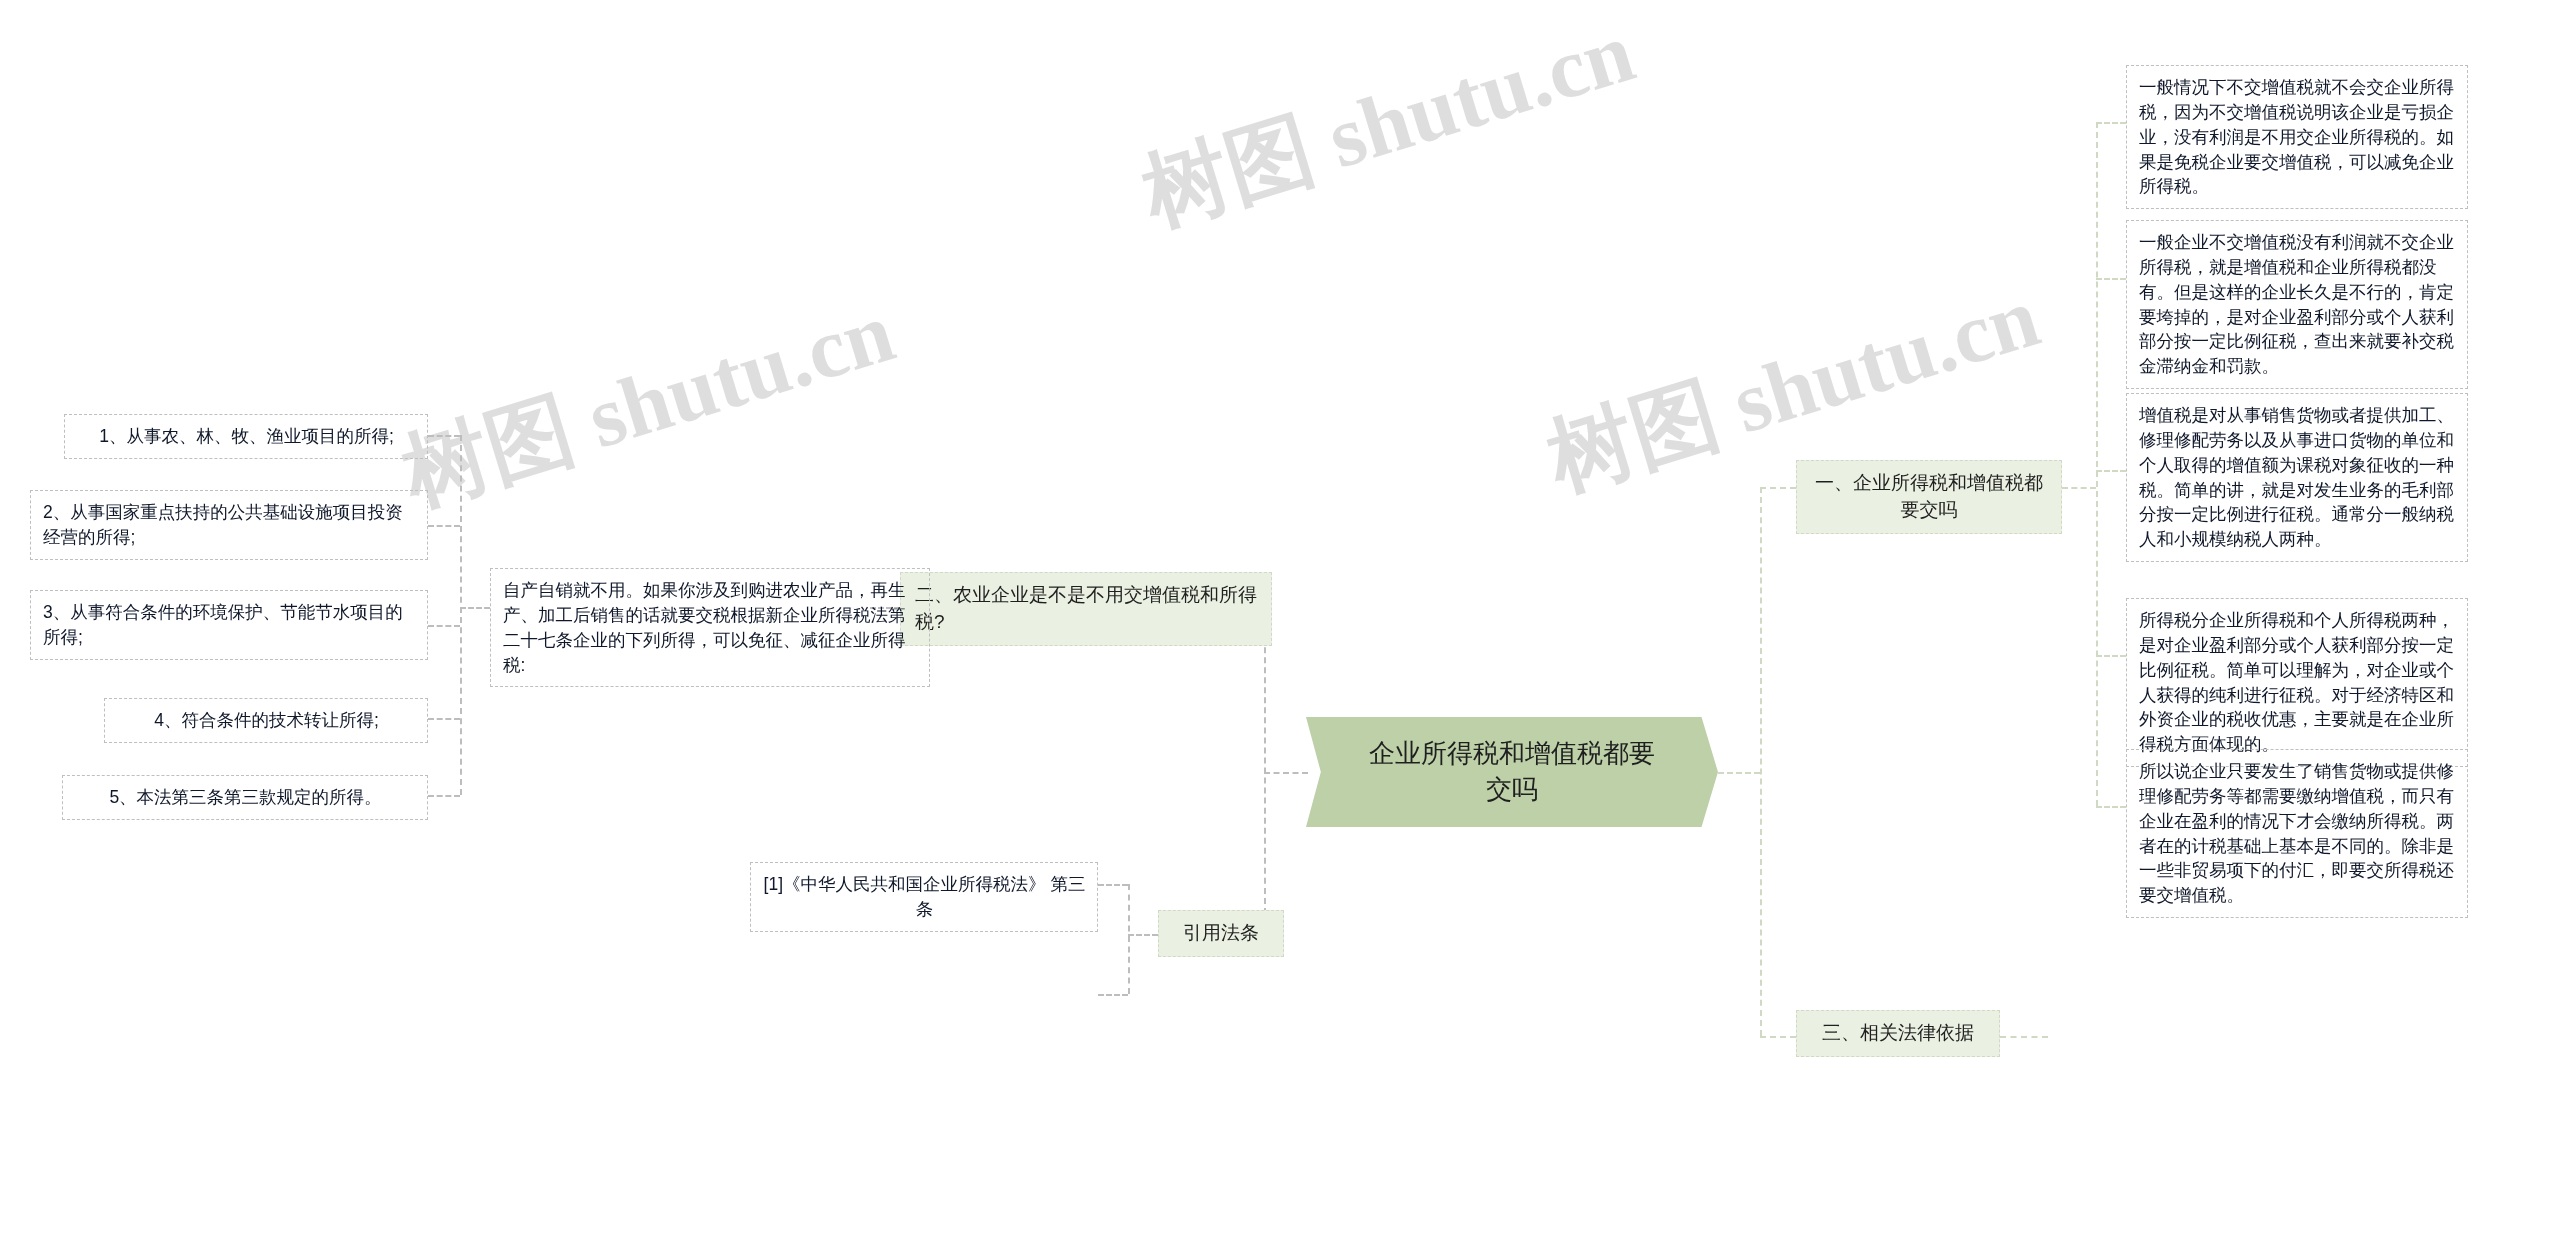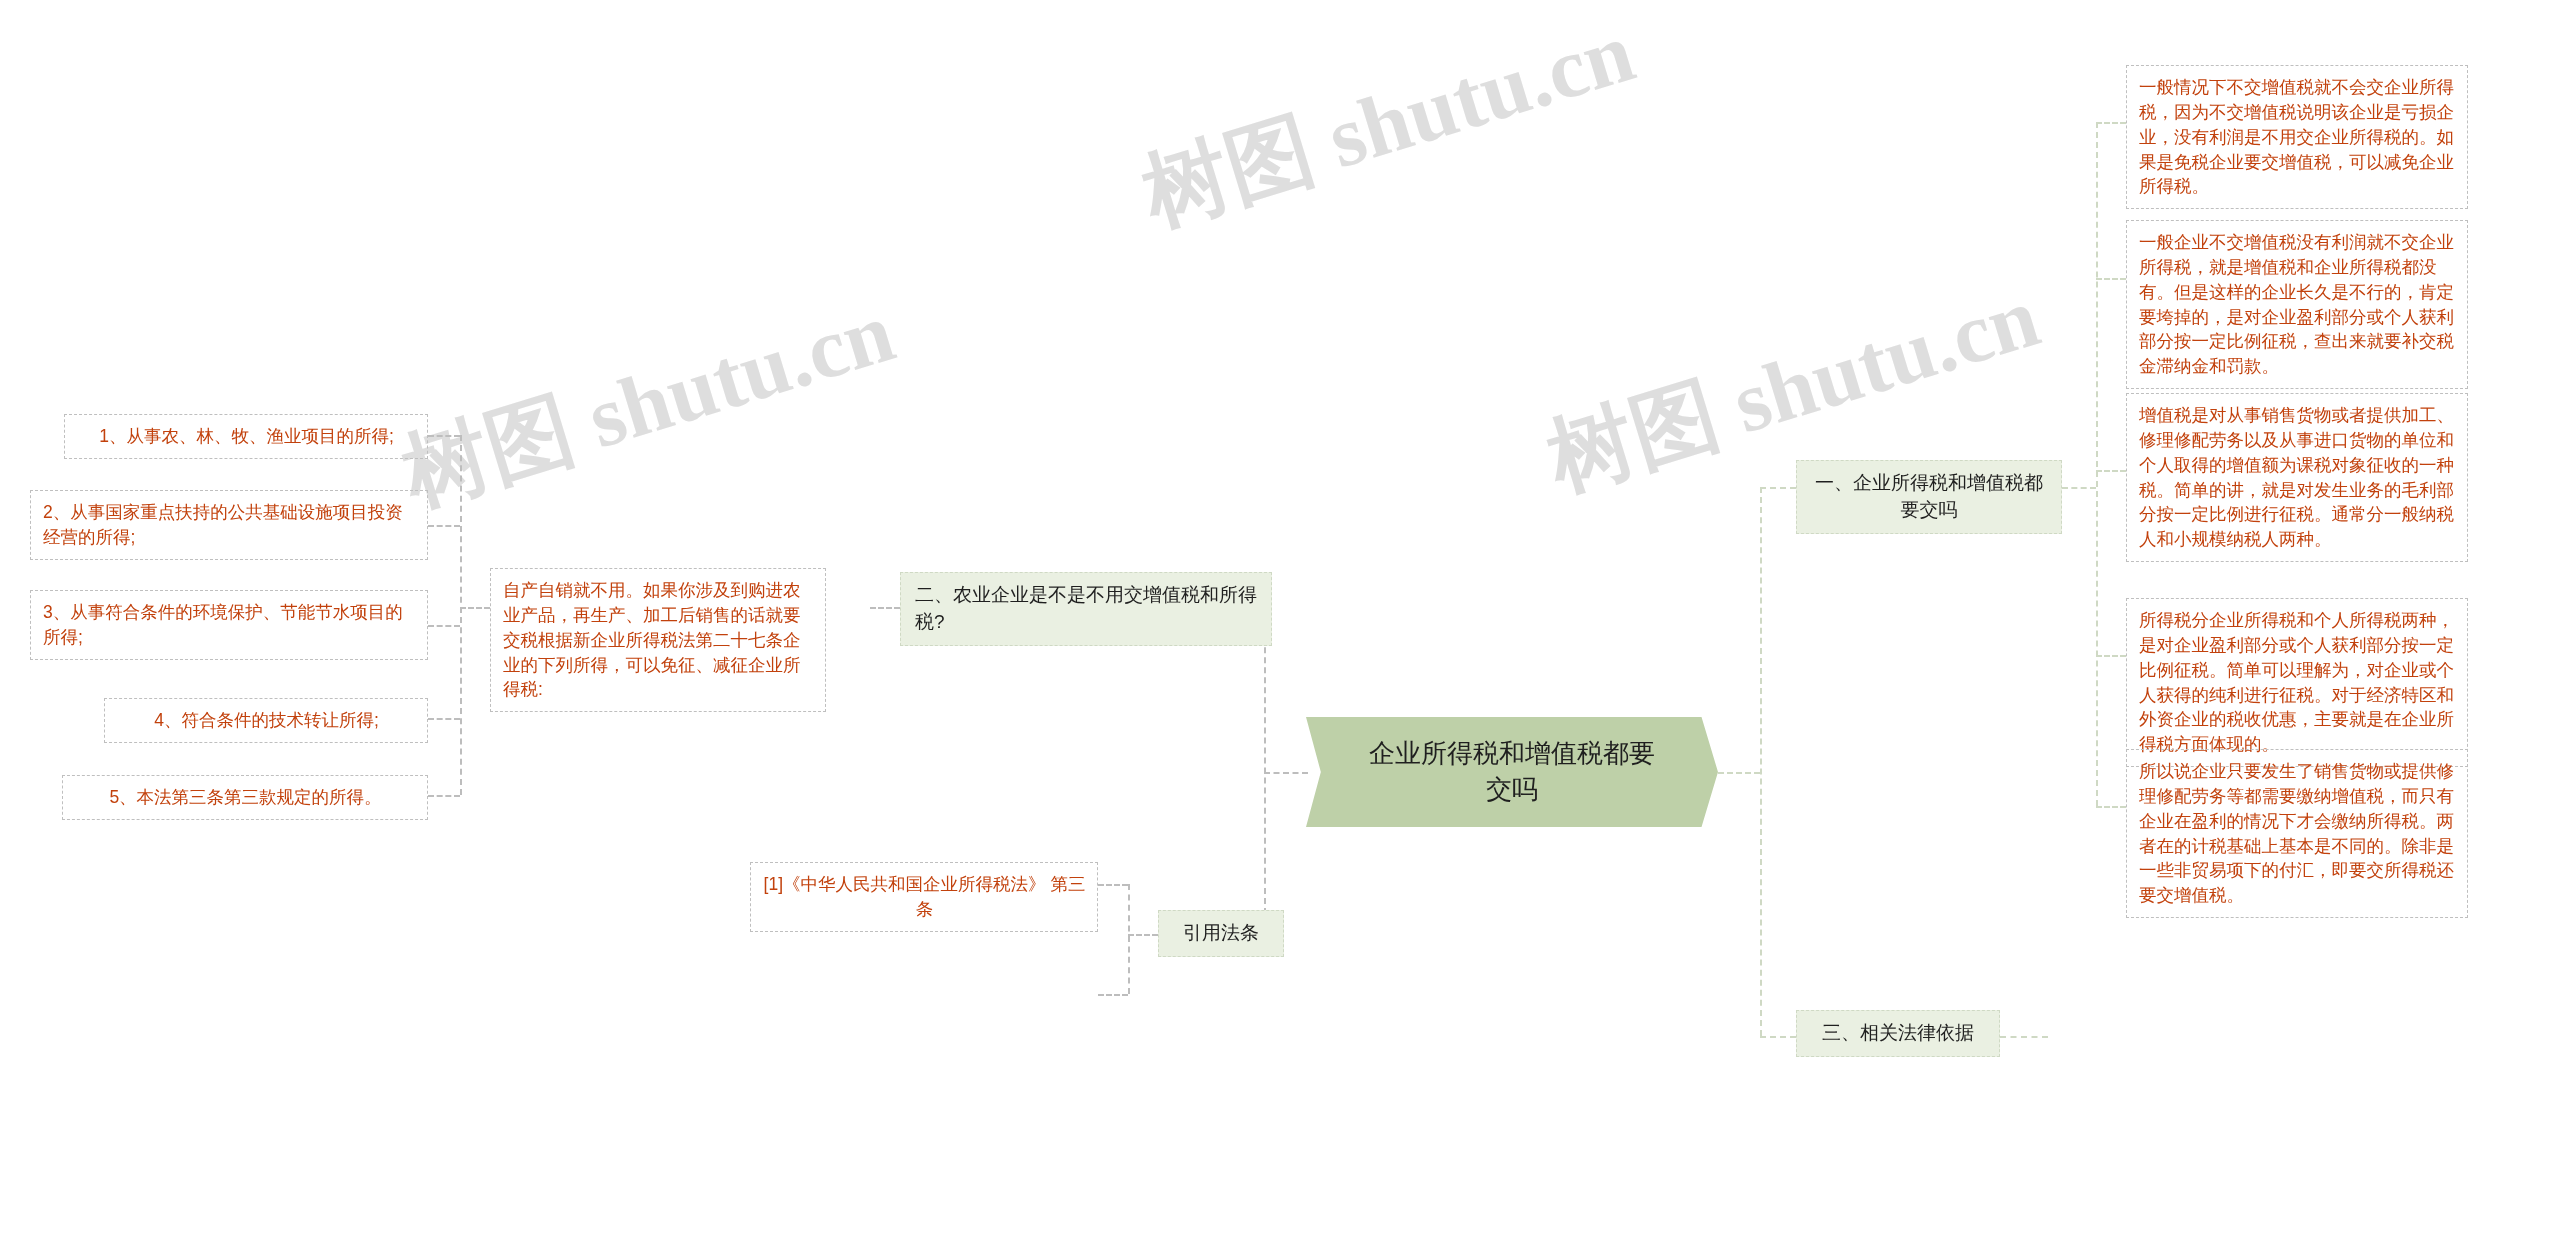--- a/index.html
+++ b/index.html
@@ -25,21 +25,21 @@
   .ln{position:absolute;pointer-events:none;}
   .h{border-top:2px dashed #bdbdbd;height:0;}
   .v{border-left:2px dashed #bdbdbd;width:0;}
   .hg{border-top:2px dashed #cfd9c4;height:0;}
   .vg{border-left:2px dashed #cfd9c4;width:0;}
 
   
   .node{position:absolute;box-sizing:border-box;}
   .leaf{
     border:1.6px dashed #bfbfbf;background:transparent;
-    font-size:17.5px;line-height:1.42;color:#c2410c;
+    font-size:17.5px;line-height:1.42;color:#0f172a;
     padding:9px 11px 9px 12px;
   }
   .leaf-c{text-align:center;}
   .green{
     background:#eaf0e2;border:1.6px dashed #cfd9c4;
     font-size:19px;line-height:1.42;color:#1f1f1f;
     padding:9px 14px;
   }
   .green-c{text-align:center;}
 
@@ -131,21 +131,21 @@
 
   <div class="node green green-c" style="left:1796px;top:1010px;width:204px;">
     <span>三、相关法律依据</span>
   </div>
 
 
   <div class="node green" style="left:900px;top:572px;width:372px;">
     <span>二、农业企业是不是不用交增值税和所得税?</span>
   </div>
 
-  <div class="node leaf" style="left:490px;top:568px;width:336px;">
+  <div class="node leaf" style="left:490px;top:568px;width:440px;">
     <span>自产自销就不用。如果你涉及到购进农业产品，再生产、加工后销售的话就要交税根据新企业所得税法第二十七条企业的下列所得，可以免征、减征企业所得税:</span>
   </div>
 
   <div class="node leaf leaf-c" style="left:64px;top:414px;width:364px;">
     <span>1、从事农、林、牧、渔业项目的所得;</span>
   </div>
 
   <div class="node leaf" style="left:30px;top:490px;width:398px;">
     <span>2、从事国家重点扶持的公共基础设施项目投资经营的所得;</span>
   </div>

